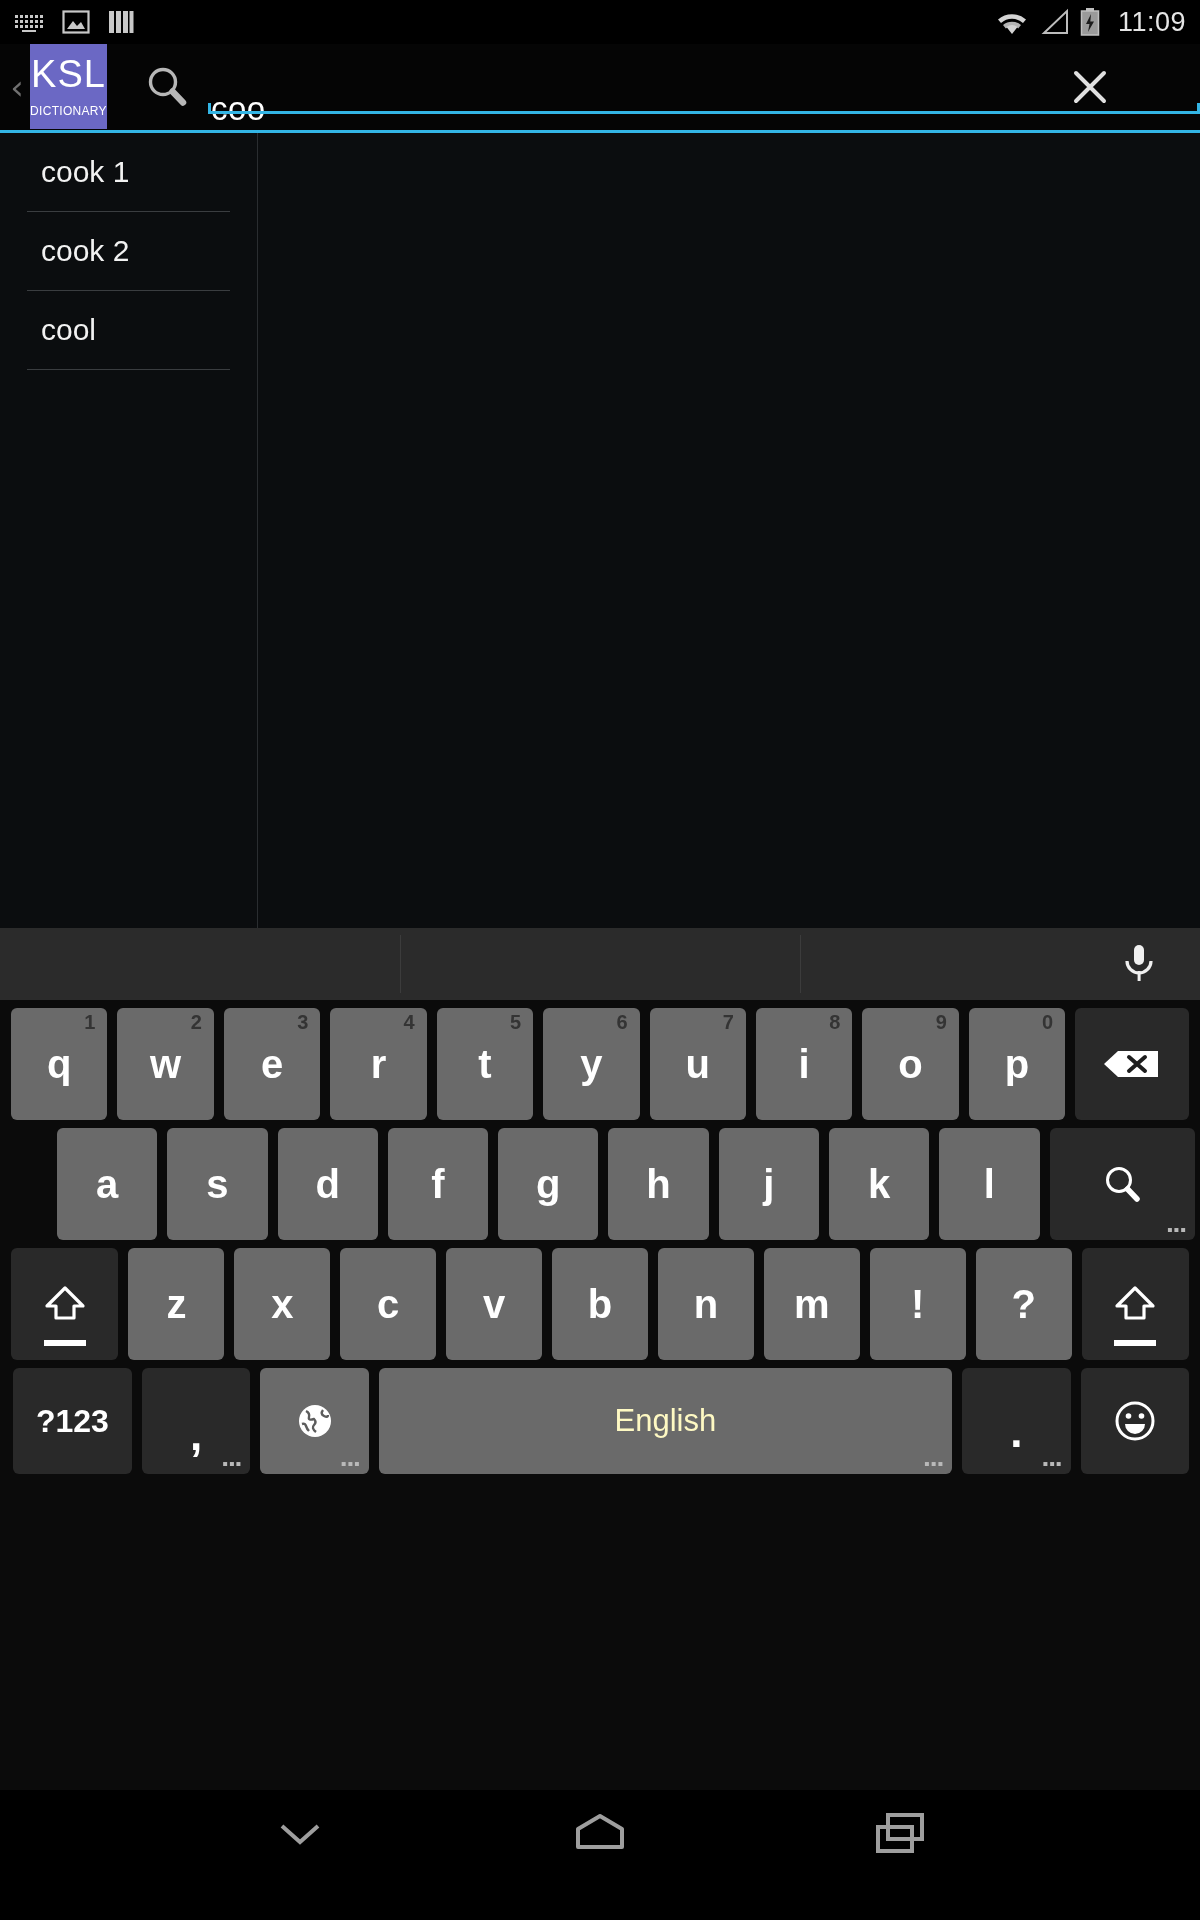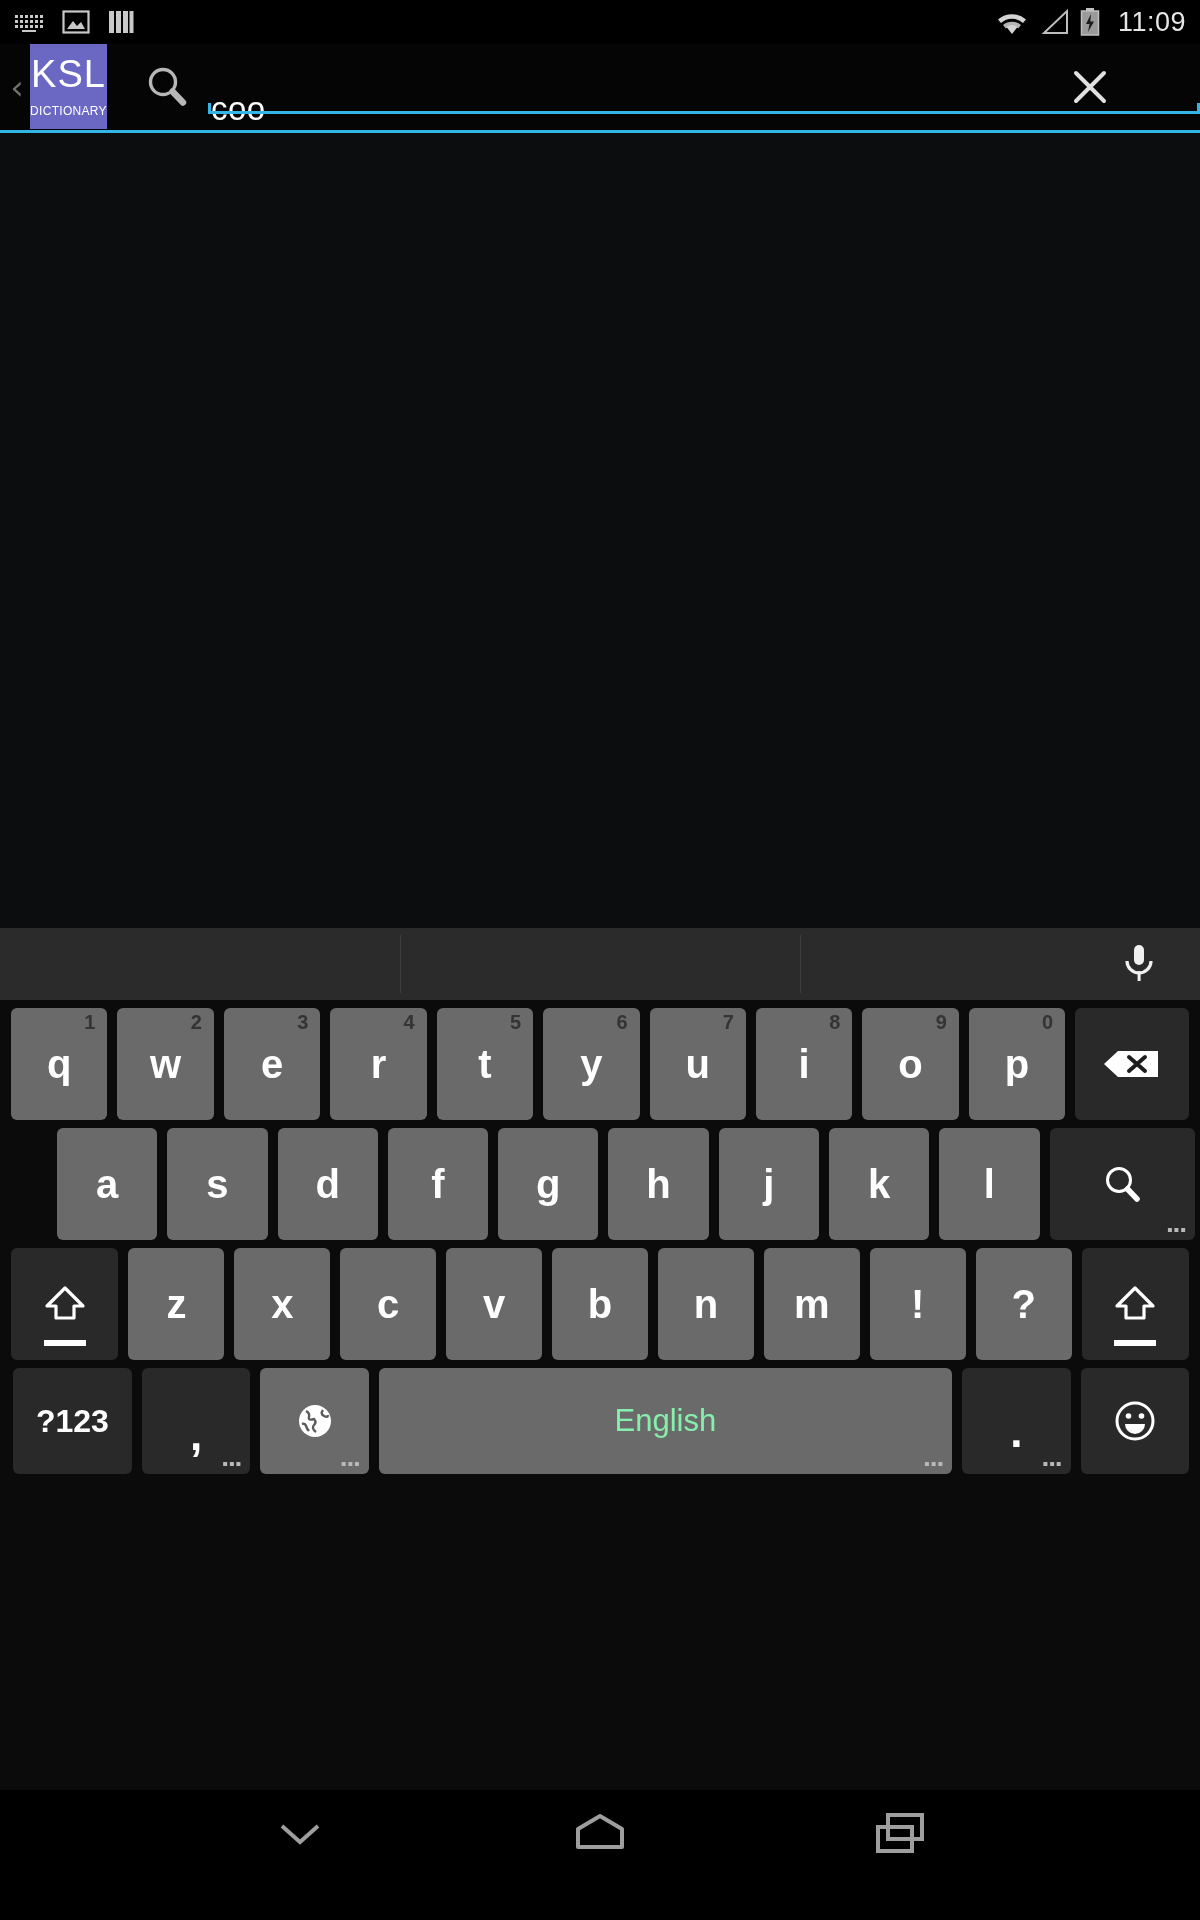--- a/index.html
+++ b/index.html
@@ -254,21 +254,21 @@
   .key.shift { flex: 1.12; }
   .key.sym { flex: 1.15; }
   .key.comma { flex: 1.05; }
   .key.globe { flex: 1.05; }
   .key.space { flex: 5.55; }
   .key.period { flex: 1.05; }
   .key.emoji { flex: 1.05; }
   .key.space .spacelabel {
     font-size: 31px;
     font-weight: normal;
-    color: #86efac;
+    color: #fef9c3;
   }
   .row2-offset { padding-left: 52px; padding-right: 0; }
   .shift-bar {
     position: absolute;
     bottom: 14px;
     left: 50%;
     transform: translateX(-50%);
     width: 42px;
     height: 6px;
     background: #fff;
@@ -372,20 +372,31 @@
       <div class="clear-btn">
         <svg viewBox="0 0 52 52" width="52" height="52">
           <path d="M12 12 L40 40 M40 12 L12 40" stroke="#e0e0e0" stroke-width="4" stroke-linecap="round"></path>
         </svg>
       </div>
     </div>
   </div>
 </div>
 
 <div class="content">
+  <div class="sugg-list">
+    <div class="sugg-item">
+      <span>cook 1</span>
+    </div>
+    <div class="sugg-item">
+      <span>cook 2</span>
+    </div>
+    <div class="sugg-item">
+      <span>cool</span>
+    </div>
+  </div>
   <div class="detail-pane"></div>
 </div>
 
 <div class="keyboard">
 
   <div class="suggestion-strip">
     <div class="strip-cell"></div>
     <div class="strip-cell"></div>
     <div class="strip-cell"></div>
     <div class="mic-btn">

